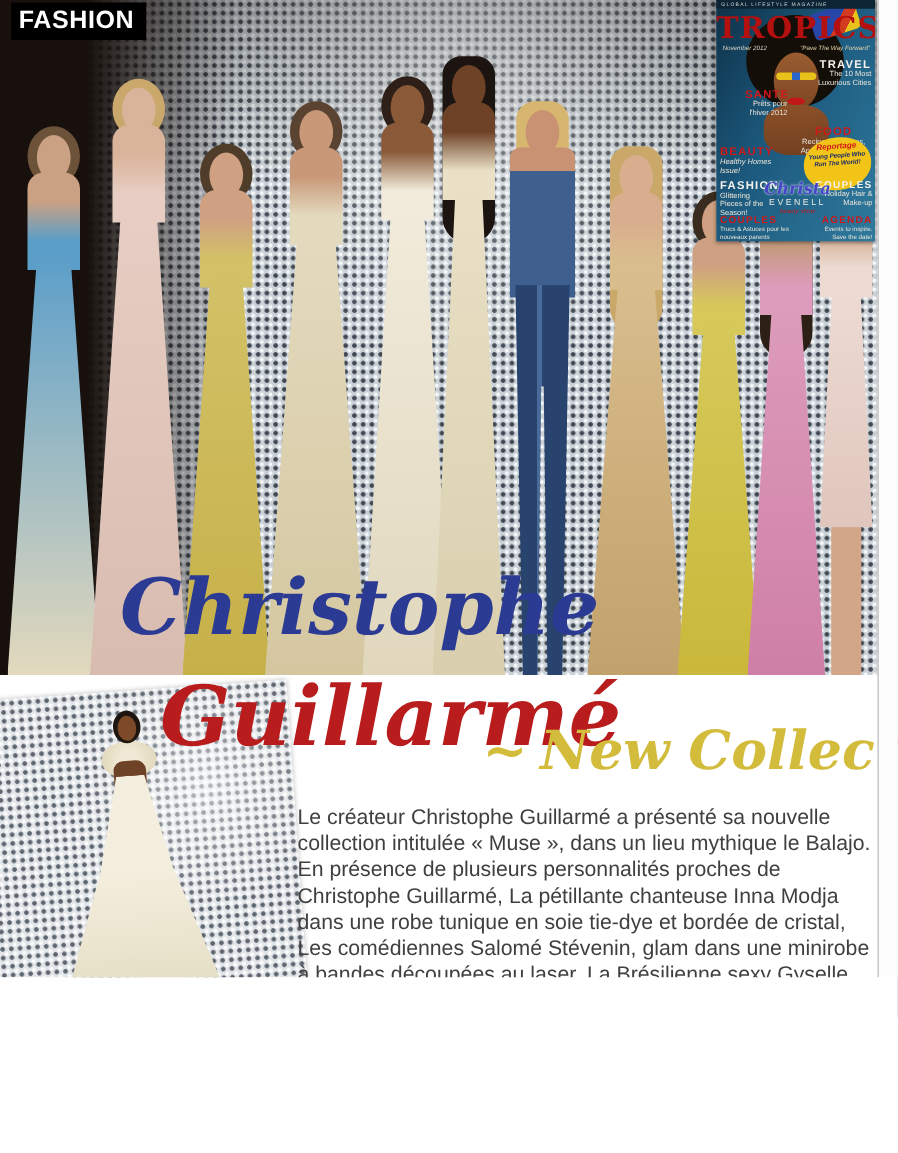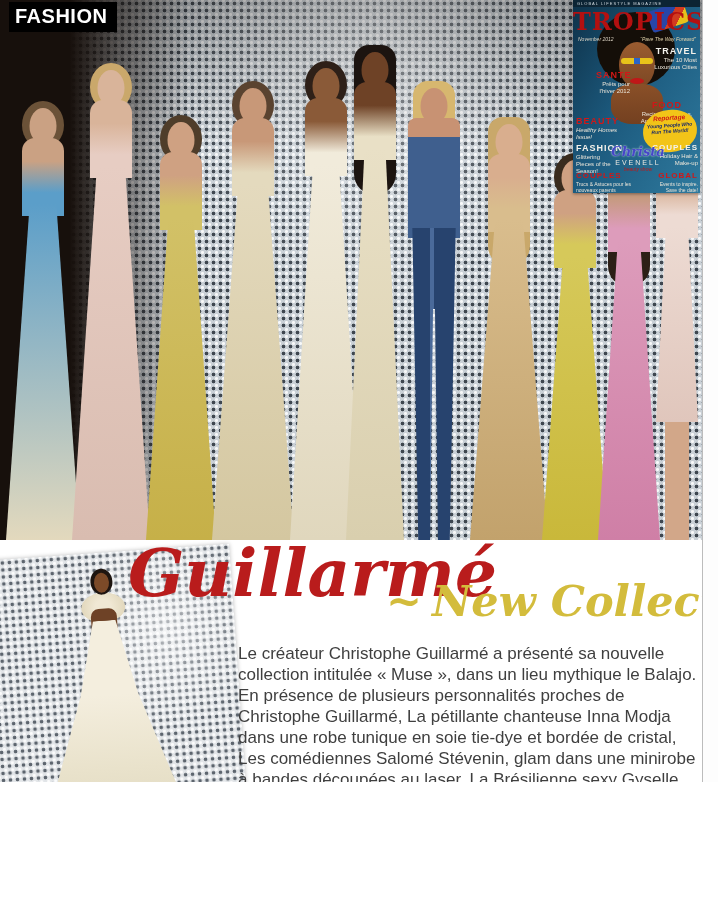--- a/index.html
+++ b/index.html
@@ -259,31 +259,32 @@
       </div>
     <div class="cl cl-report">
       <b>Reportage</b>
       <span>Young People Who Run The World!</span>
       </div>
     <div class="cl white cl-beauty">
       <b>COUPLES</b>
       <span>Holiday Hair &amp; Make-up</span>
       </div>
     <div class="cl red cl-agenda">
-      <b>GLOBAL</b>
+      <b>AGENDA</b>
       <span>Events to inspire. Save the date!</span>
       </div>
 
     <div class="tp-christa">
       <div class="tp-cname">Christa</div>
       <div class="tp-csur">EVENELL</div>
       <div class="tp-ccap">beauty show</div>
     </div>
   </div>
 
+  <div class="script t1">Christophe</div>
   <div class="script t2">Guillarmé</div>
   <div class="script script-sub">
     <span class="tilde">~</span><span>New Collection</span>
   </div>
 
   <div class="article">Le créateur Christophe Guillarmé a présenté sa nouvelle collection intitulée « Muse », dans un lieu mythique le Balajo.  En présence de plusieurs personnalités proches de Christophe Guillarmé, La pétillante chanteuse Inna Modja dans une robe tunique en soie tie-dye et bordée de cristal, Les comédiennes Salomé Stévenin, glam dans une minirobe à bandes découpées au laser, La Brésilienne sexy Gyselle Soares dans une minirobe en tulle ivoire au buste rebrodé et bordé de plumes, et la ravissante Joséphine Jobert dans une minirobe en jersey de soie et épaulettes rebrodées, ont pu voir des pièces d'exception et découvrir la version  tatouage maori pour l'été 2013 du Twizy Renault de nouveau customisé par Christophe Guillarmé. La coach vocal Armande Altaï et l'animatrice Eléonore Boccara dans une minirobe en dentelle ajourée, étaient enthousiasmées par la collection et l'association avec les pièces de joaillerie incroyables de Gil Neuhaus.</div>
 
   <div class="edge-right"></div>
   <div class="edge-bottom"></div>
 </div>

